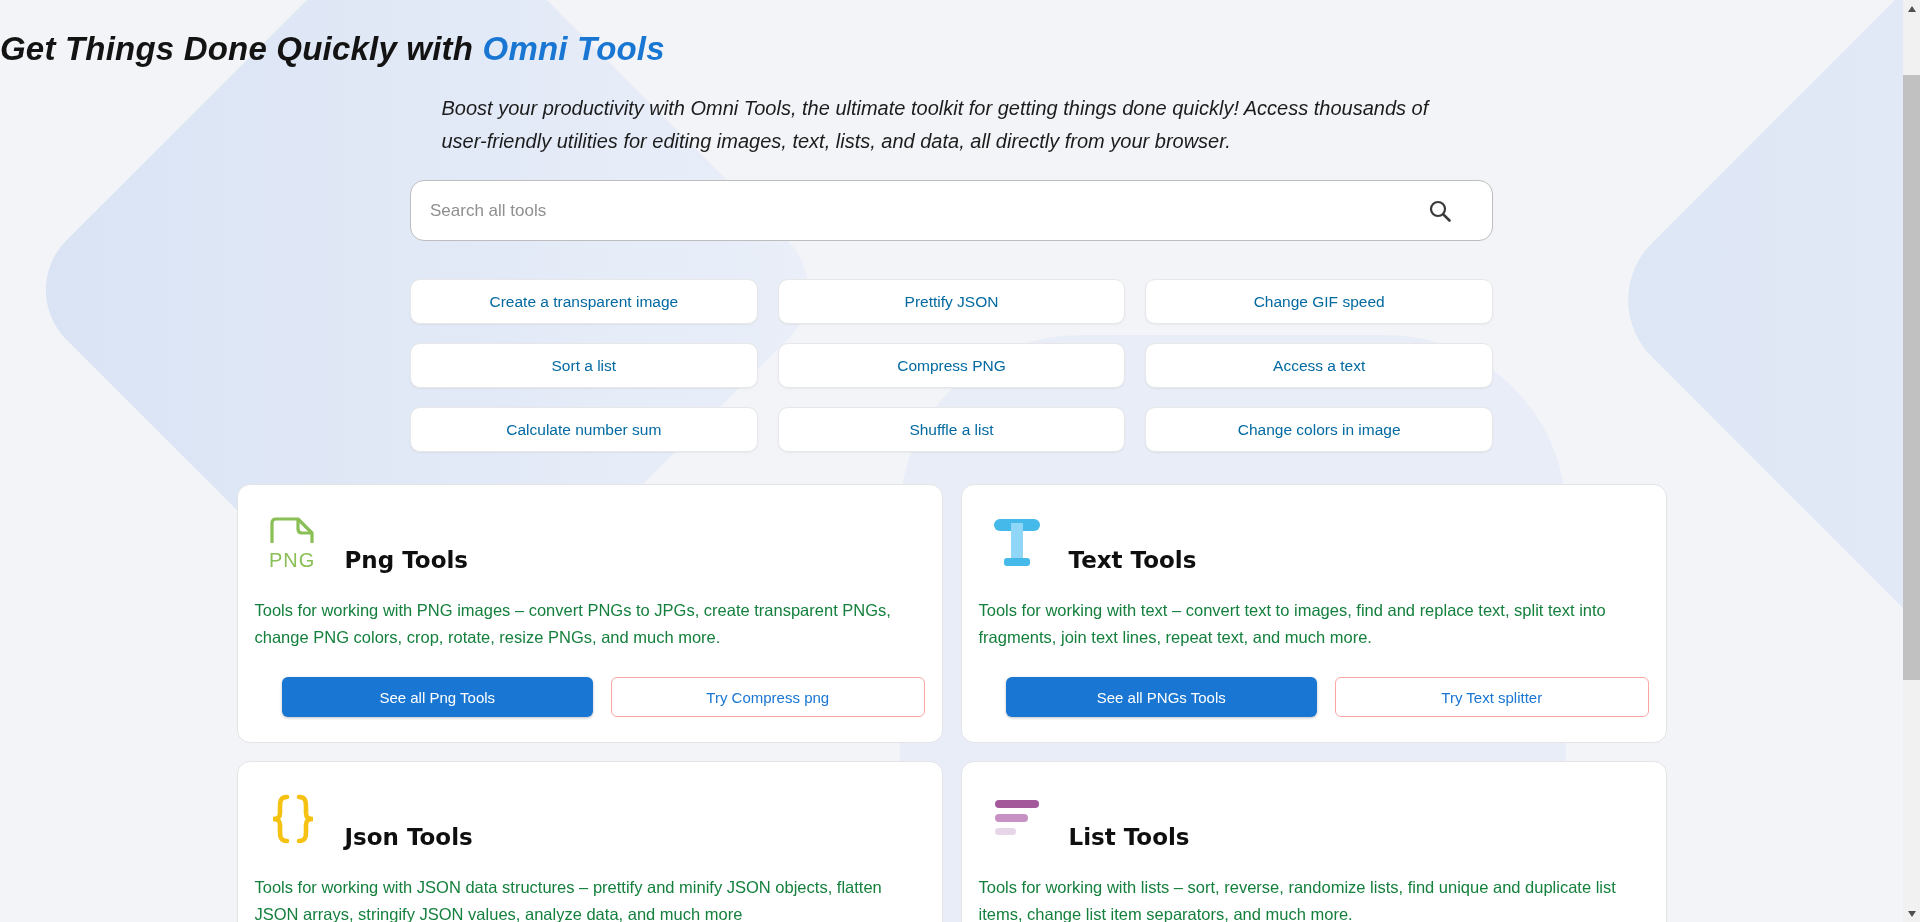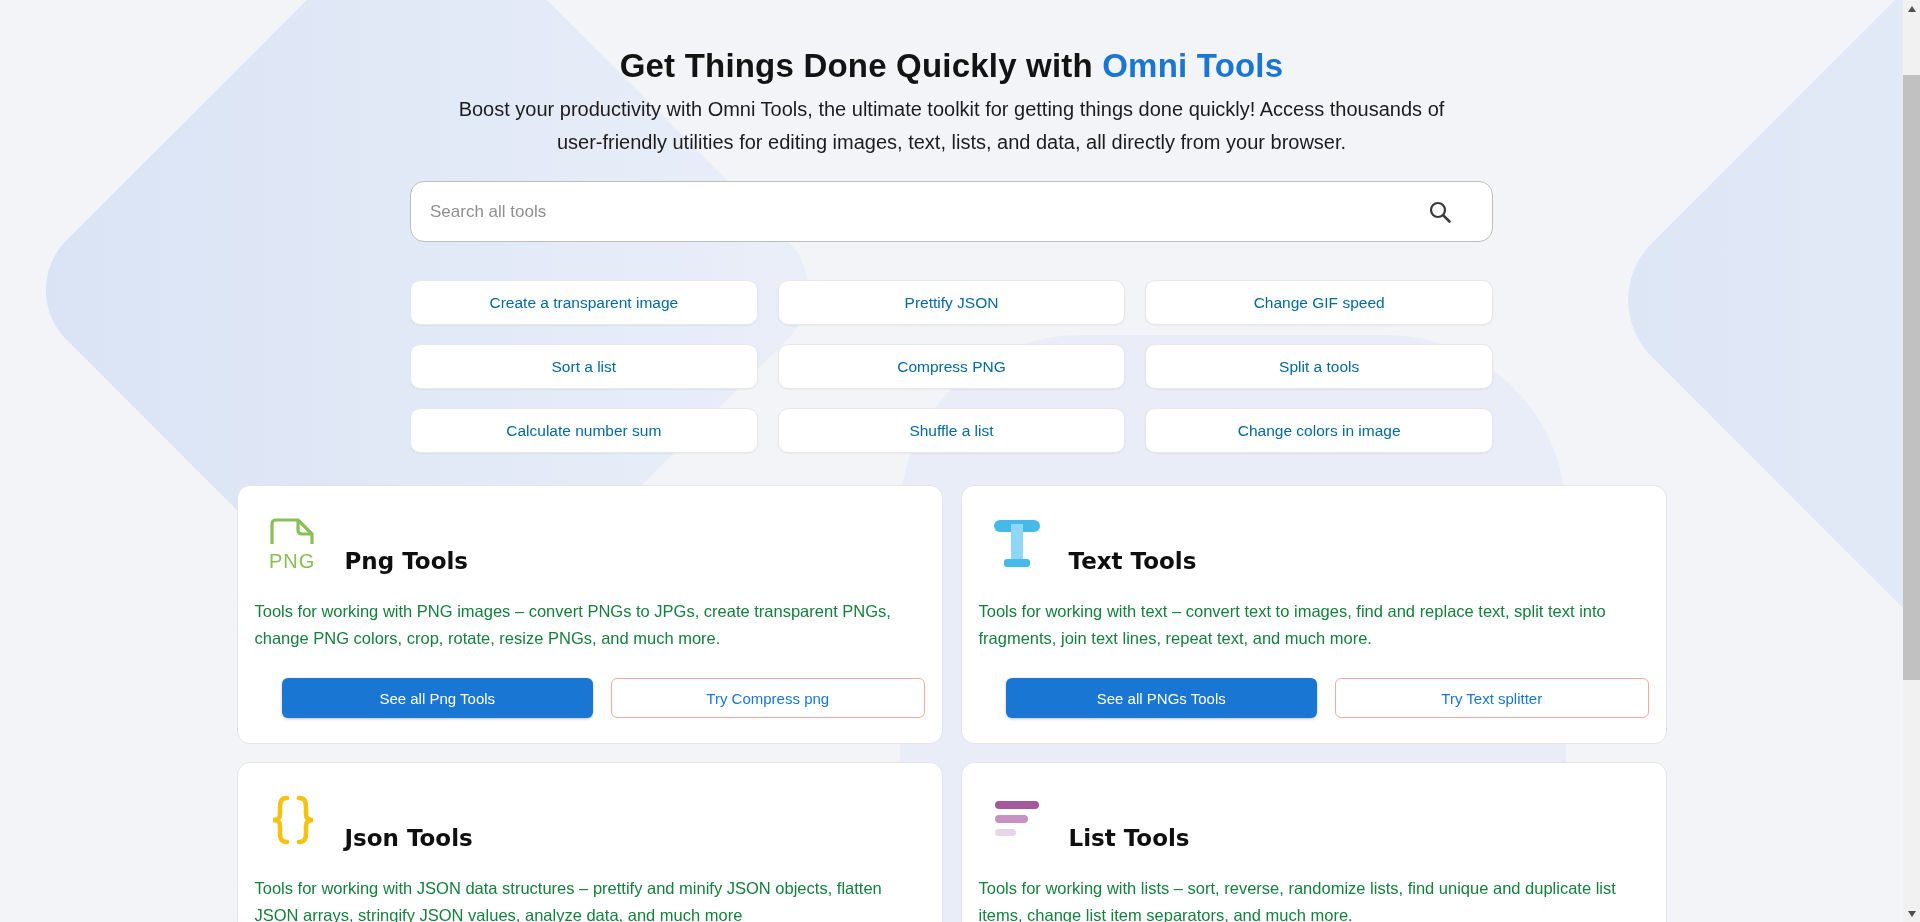--- a/index.html
+++ b/index.html
@@ -20,25 +20,25 @@
     border-radius:80px; transform:rotate(45deg);
   }
   .bg-blob {
     left:900px; top:335px; width:666px; height:700px;
     background:#dfe7f5; opacity:.55; border-radius:180px;
   }
 
   
   .scroll-area { position:absolute; left:0; top:0; width:1903px; height:922px; }
 
-  .hero { text-align:center; padding-top:47px; }
+  .hero { padding-top:30px;font-style:italic; }
   .hero h1 { font-size:33px; font-weight:700; color:#131313; letter-spacing:.2px; }
   .hero h1 .brand { color:#1976d2; }
   .hero .sub {
-    margin:8px auto 0; max-width:1020px;
+    margin:24px auto 0; max-width:1020px;
     font-size:20px; line-height:33px; color:#1c1c1c;
   }
 
   .search-wrap { width:1083px; margin:22px auto 0; position:relative; }
   .search-input {
     width:100%; height:61px; border:1px solid #bdbdbd; border-radius:14px;
     background:#fff; font-size:17px; color:#222; padding:0 70px 0 19px;
     outline:none; font-family:"Liberation Sans", sans-serif;
   }
   .search-input::placeholder { color:#8f8f8f; }
@@ -105,21 +105,21 @@
       <line x1="16.3" y1="16.3" x2="22.5" y2="22.5" stroke="#3a3a3a" stroke-width="2.6" stroke-linecap="round"></line>
     </svg>
   </div>
 
   <div class="suggestions">
     <div class="chip">Create a transparent image</div>
     <div class="chip">Prettify JSON</div>
     <div class="chip">Change GIF speed</div>
     <div class="chip">Sort a list</div>
     <div class="chip">Compress PNG</div>
-    <div class="chip">Split a tools</div>
+    <div class="chip">Access a text</div>
     <div class="chip">Calculate number sum</div>
     <div class="chip">Shuffle a list</div>
     <div class="chip">Change colors in image</div>
   </div>
 
   <div class="cards">
 
     <section class="card">
       <div class="card-head">
         <span class="card-icon">

